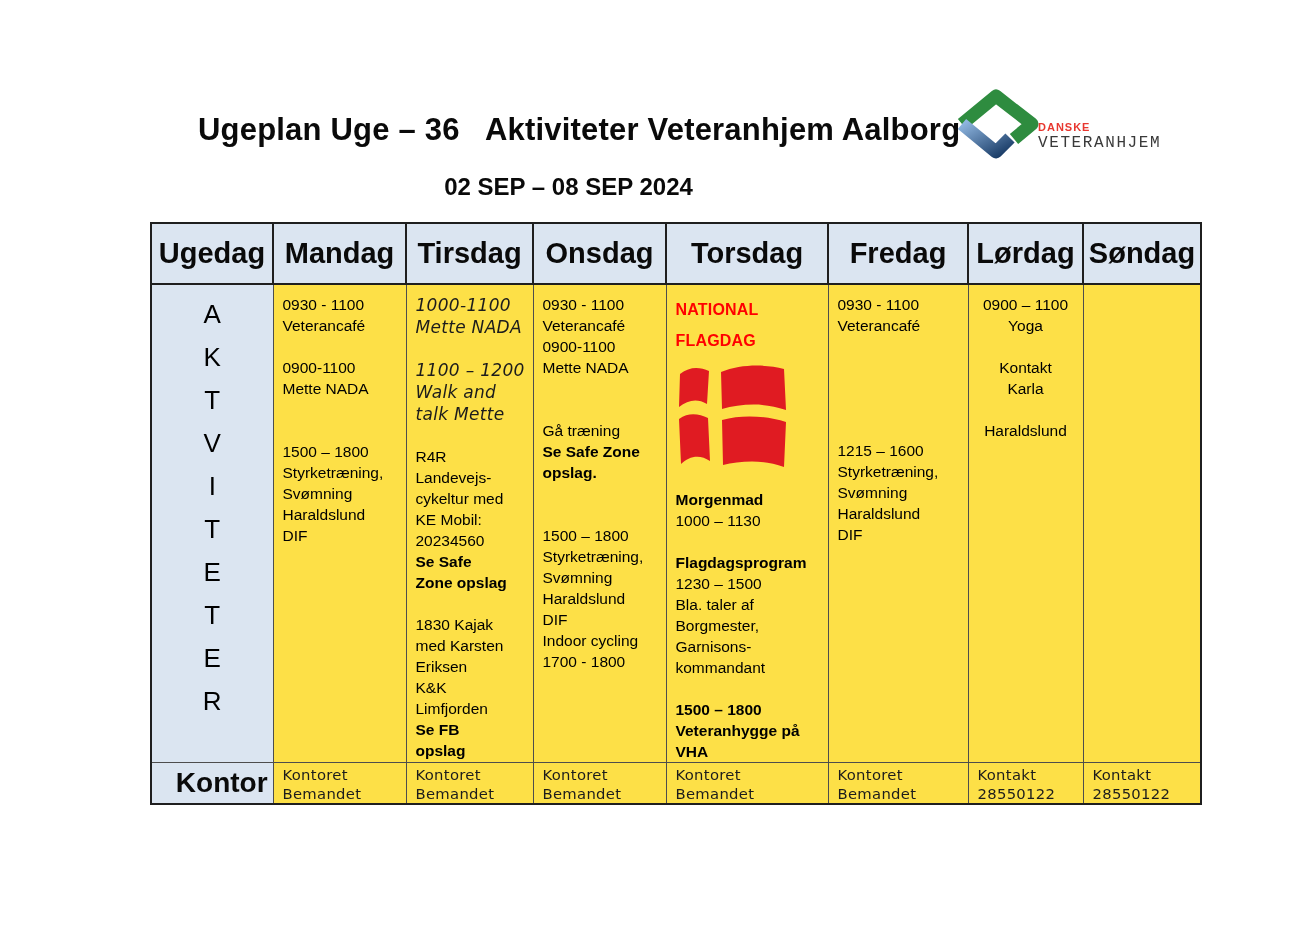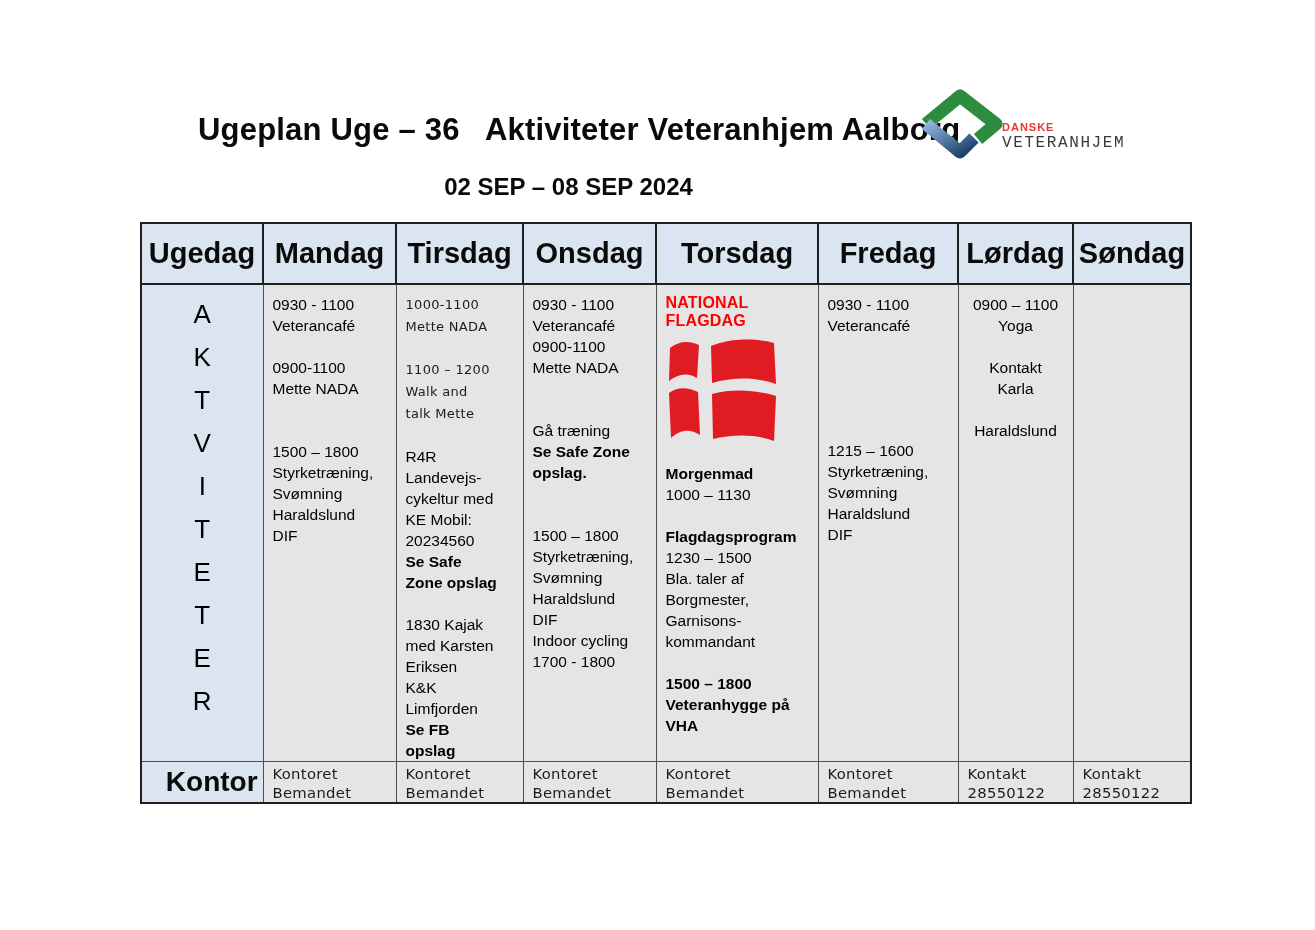--- a/index.html
+++ b/index.html
@@ -8,29 +8,29 @@
     font-family:"Liberation Sans", sans-serif; color:#000;
   }
   .title {
     position:absolute; left:198px; top:112px; font-size:31px; font-weight:600;
     letter-spacing:0.2px; white-space:pre; color:#0a0a0a;
   }
   .subtitle {
     position:absolute; left:0; top:173px; width:1137px; text-align:center;
     font-size:24px; font-weight:600; color:#0a0a0a;
   }
-  .logo { position:absolute; left:912px; top:86px; width:210px; height:80px; }
+  .logo { position:absolute; left:948px; top:86px; width:210px; height:80px; }
   .logo-mark { position:absolute; left:0; top:0; }
   .logo-text { position:absolute; left:90px; top:36px; line-height:1; }
   .logo-danske { font-size:11px; font-weight:bold; letter-spacing:1px; }
   .logo-vh { font-size:16px; letter-spacing:1.6px; margin-top:2px; }
 
   table.sched {
-    position:absolute; left:140px; top:222px; width:1050px;
-    border-collapse:collapse; table-layout:fixed; background:#e5e5e5;
+    position:absolute; left:150px; top:222px; width:1050px;
+    border-collapse:collapse; table-layout:fixed; background:#fde047;
     border:2.5px solid #1f1f1f;
   }
   .sched th {
     border:2px solid #1f1f1f; height:59px; text-align:center; vertical-align:middle;
     font-size:29px; font-weight:600; padding:0 2px; color:#0a0a0a;
   }
   .sched td { border:1.2px solid #4d4d4d; vertical-align:top; }
   .hdr-bg { background:#dbe5f1; }
 
   td.vert-label {
@@ -40,22 +40,22 @@
   }
   td.day { padding:9px 6px 0 9px; font-size:15.5px; line-height:21px; }
   td.day.centered { text-align:center; padding-left:4px; padding-right:4px; }
 
   .pre { white-space:pre-line; }
   p { margin:0; }
   .g1 { margin-bottom:21px; }
   .g2 { margin-bottom:42px; }
   .g-fri { margin-bottom:104px; }
   .b { font-weight:bold; }
-  .banner { font-weight:bold; font-size:16px; line-height:18px; letter-spacing:0.2px; margin-bottom:8px; }
-  .gothic { font-family:"DejaVu Sans", sans-serif; font-size:13px; line-height:22px; letter-spacing:0.3px; color:#1c1c1c; }
+  .banner { font-weight:bold; font-size:16px; line-height:31px; letter-spacing:0.2px; margin-bottom:8px; }
+  .gothic { font-family:"DejaVu Sans", sans-serif; font-size:17px; line-height:22px; letter-spacing:0.3px; color:#1c1c1c;font-style:italic; }
 
   .flag-wrap { margin:6px 0 10px 0; }
 
   td.kontor-label {
     text-align:center; vertical-align:middle; height:38px;
     font-size:28px; font-weight:600; color:#0a0a0a;padding-left:20px;
   }
   td.kontor-cell {
     padding:2px 6px 0 9px; font-family:"DejaVu Sans", sans-serif;
     font-size:14.8px; line-height:19px; letter-spacing:0.3px; color:#1c1c1c;

